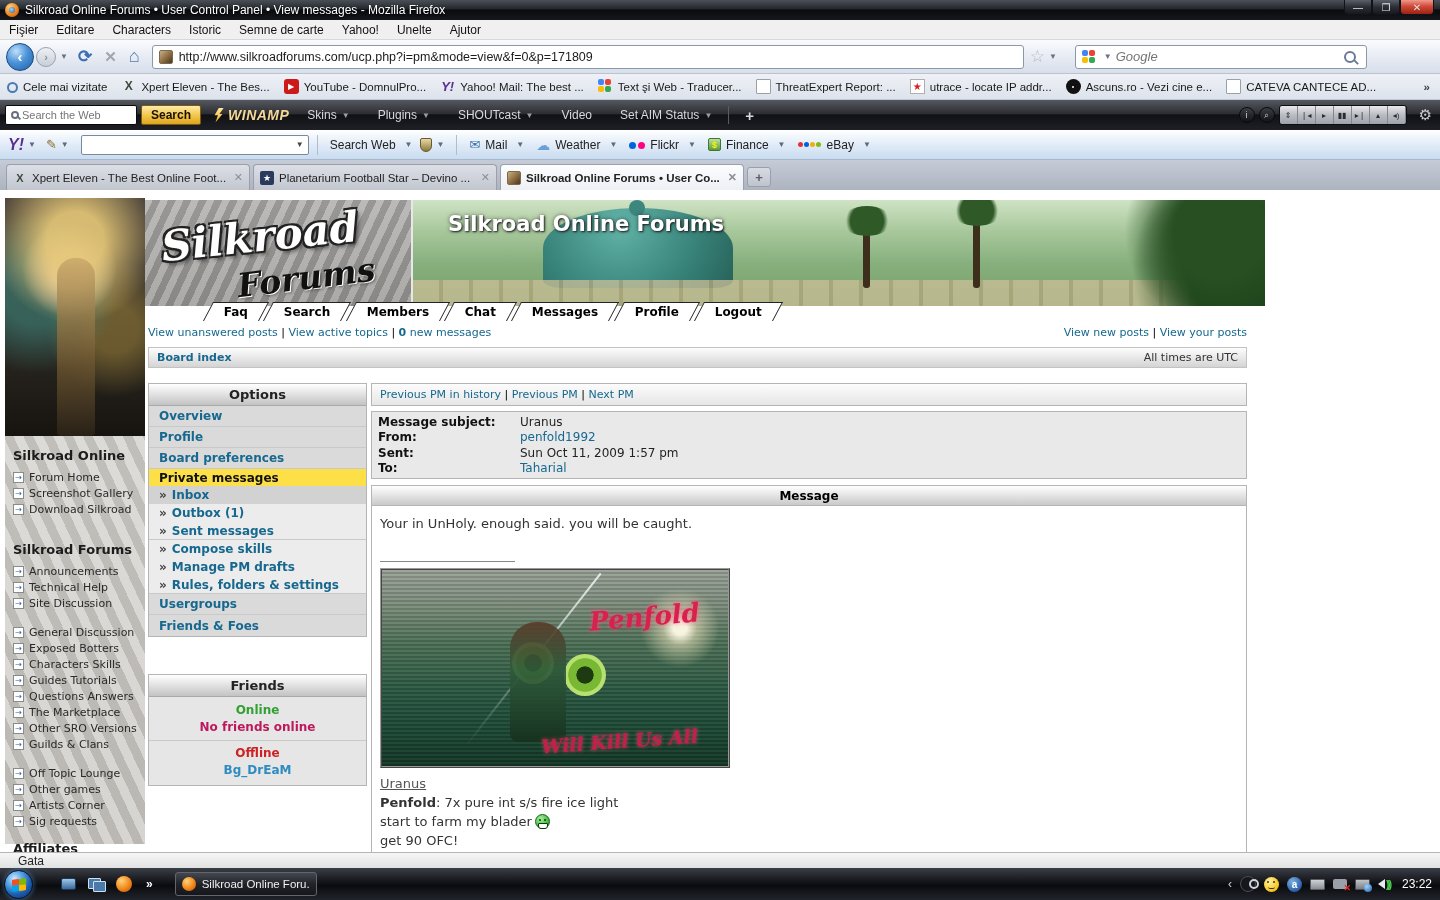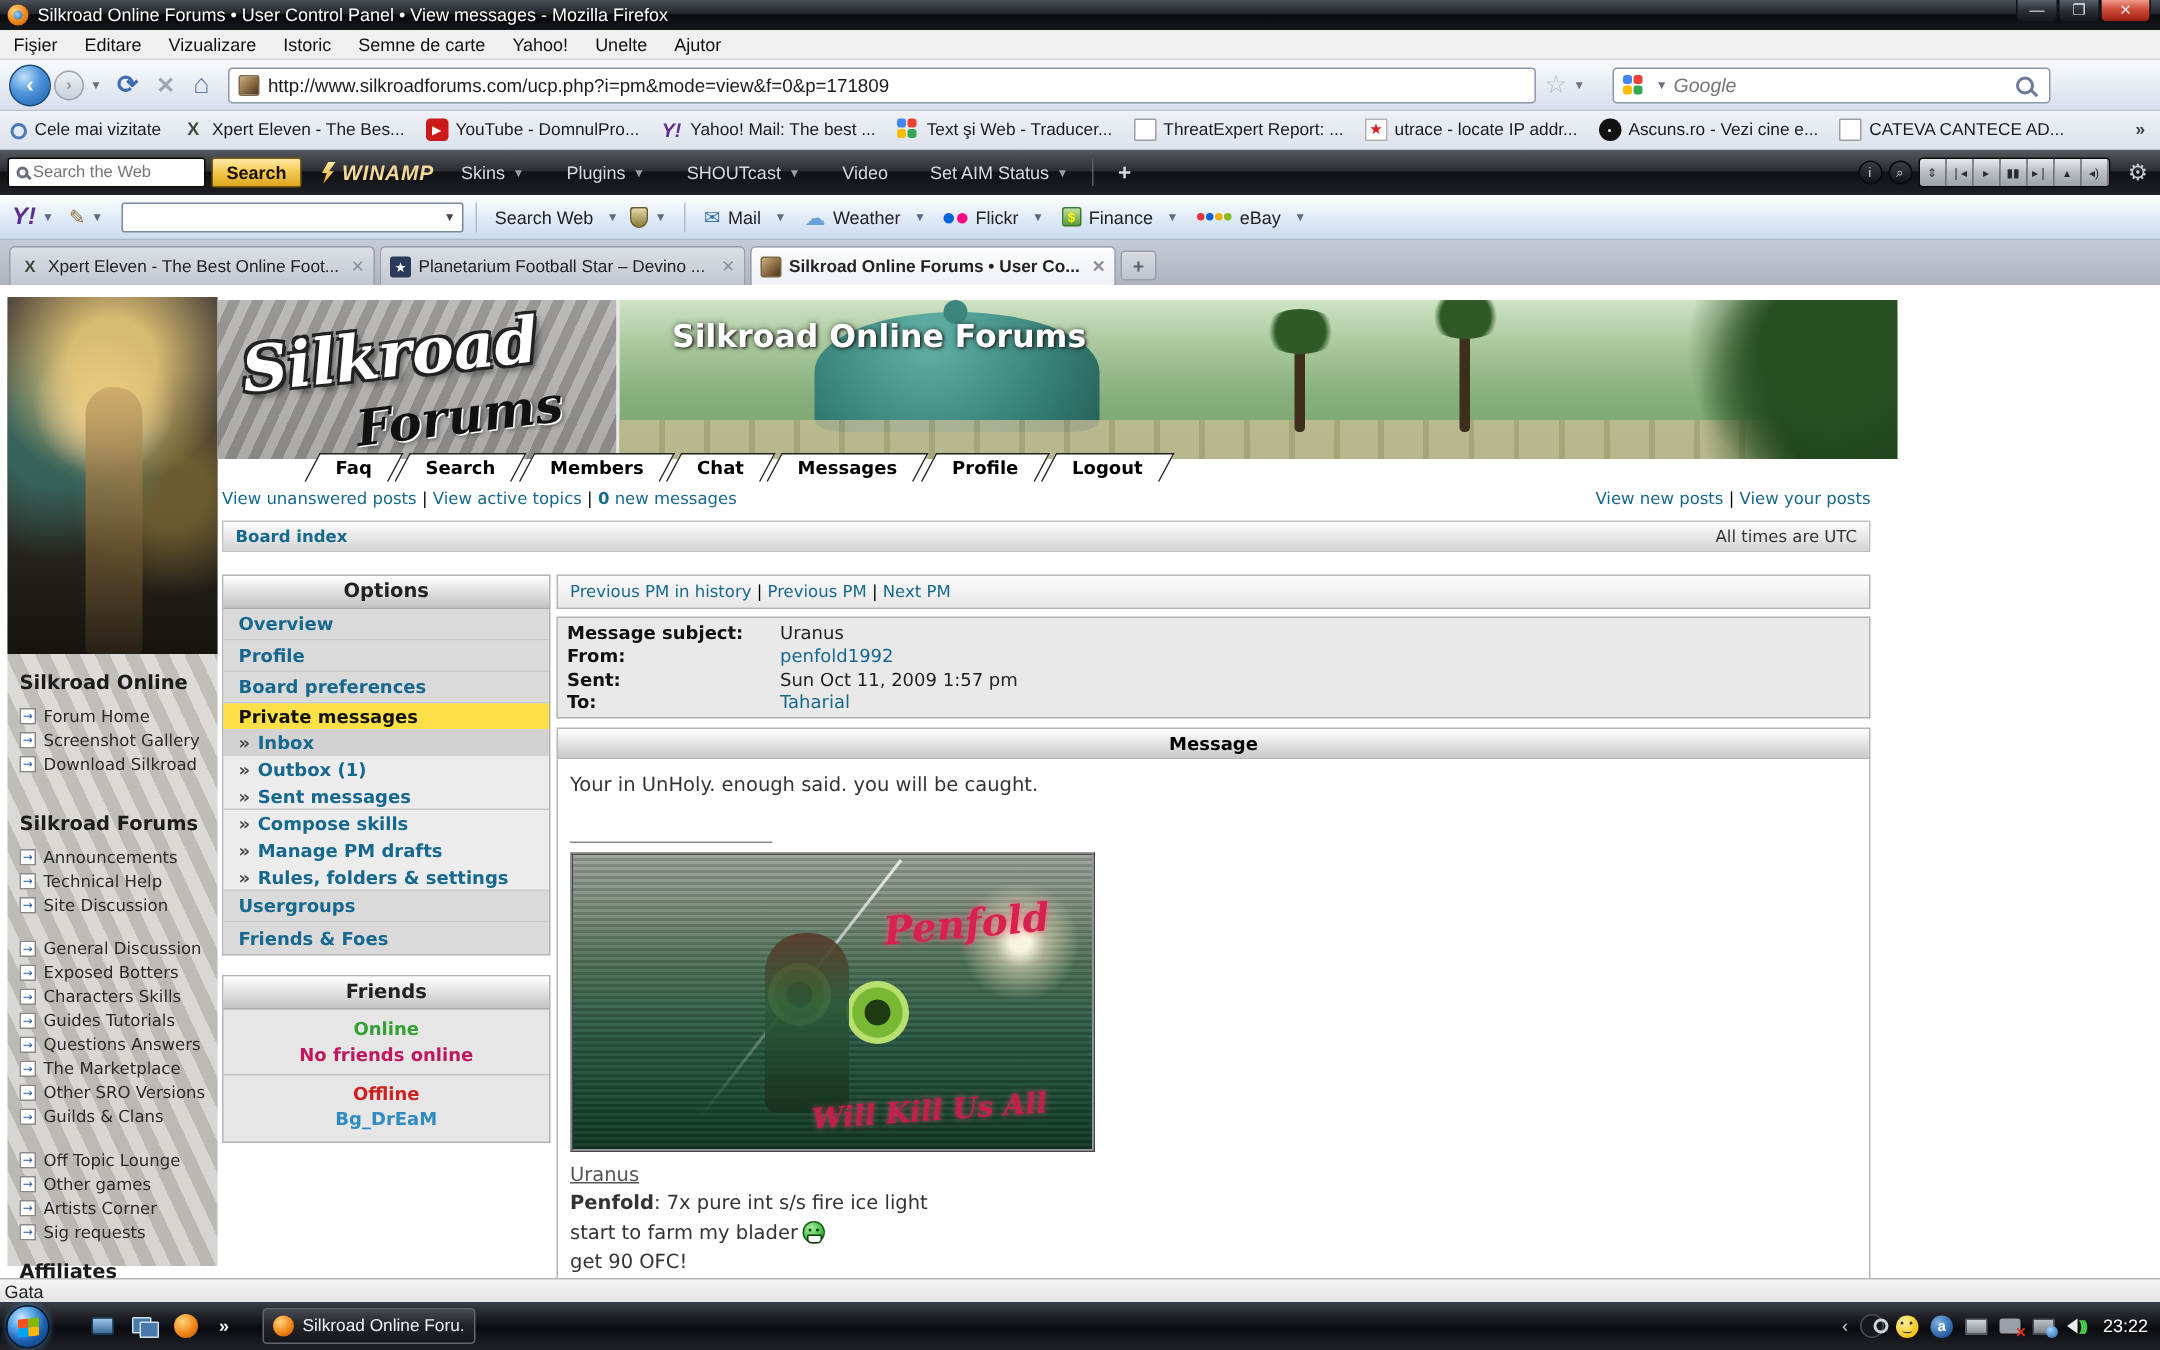--- a/index.html
+++ b/index.html
@@ -226,21 +226,21 @@
   .options { left:148px; top:193px; width:219px; }
   .opt-row { display:flex; align-items:center; padding:0 0 0 10px; border-bottom:1px solid #c9c9c9; }
   .opt-link { height:21px; background:#dadada; }
   .opt-section { height:17px; background:#fde047; font-weight:bold; color:#111; border-bottom:none; }
   .opt-sub { height:18px; background:#ececec; border-bottom:none; }
   .opt-sub.rule { border-bottom:1px solid #c9c9c9; }
   .opt-sub.active { background:#d2d2d2; }
   .opt-sub .pfx { color:#444; margin-right:5px; font-weight:bold; }
 
   
-  .friends { left:148px; top:460px; width:219px; text-align:center; }
+  .friends { left:148px; top:484px; width:219px; text-align:center; }
   .fr-body { padding:6px 0 8px; }
   .fr-online { color:#33a033; font-weight:bold; }
   .fr-none { color:#be185d; font-weight:bold; padding:3px 0 6px; border-bottom:1px solid #c9c9c9; }
   .fr-offline { color:#cc2222; font-weight:bold; padding-top:5px; }
   .fr-name { color:#2e8cc0; font-weight:bold; padding-top:3px; }
 
   
   .pm-col { position:absolute; left:371px; top:193px; width:876px; }
   .pm-nav { height:23px; border:1px solid #b5b5b5; background:linear-gradient(180deg,#fcfcfc,#e6e6e6);
     display:flex; align-items:center; padding-left:8px; font-size:11px; margin-bottom:5px; }
@@ -274,21 +274,21 @@
   .grin { display:inline-block; width:15px; height:15px; border-radius:50%; vertical-align:-3px; margin-left:3px;
     background:radial-gradient(circle at 35% 30%, #a8f0a0, #3cb83c 65%, #1c7a1c); border:1px solid #166016; position:relative; }
   .grin::before { content:""; position:absolute; left:3px; top:4px; width:2px; height:2px; background:#0a3a0a; border-radius:50%;
     box-shadow:5px 0 0 #0a3a0a; }
   .grin::after { content:""; position:absolute; left:2.5px; top:8px; width:8px; height:3.5px; background:#fff;
     border:1px solid #0a3a0a; border-radius:1px 1px 3px 3px; }
 
   
   .statusbar { position:absolute; left:0; top:852px; width:1440px; height:16px;
     background:linear-gradient(180deg,#f6f6f6,#e2e2e2); border-top:1px solid #b5b5b5;
-    display:flex; align-items:center; font-size:12px; color:#222; padding-left:3px; }
+    display:flex; align-items:center; font-size:12px; color:#222; padding-left:18px; }
 
   
   .taskbar { position:absolute; left:0; top:868px; width:1440px; height:32px;
     background:linear-gradient(180deg,#3a3e46 0%,#17181d 40%,#0a0b0e 55%,#22242b 100%);
     display:flex; align-items:center; color:#fff; }
   .orb { width:29px; height:29px; border-radius:50%; margin-left:4px; position:relative; flex:0 0 auto;
     background:radial-gradient(circle at 35% 28%, #cfe8ff 0%, #5aa7e8 30%, #1c5fb0 60%, #0a2f66 100%);
     border:1px solid #0a1a30; box-shadow:0 0 5px rgba(90,167,232,0.6); }
   .orb .flag { position:absolute; left:7px; top:8px; width:14px; height:12px; display:grid;
     grid-template-columns:7px 7px; transform:skewY(-6deg); }
@@ -342,21 +342,21 @@
     <div class="win-controls">
       <div class="win-btn">—</div>
       <div class="win-btn">❐</div>
       <div class="win-btn close">✕</div>
     </div>
   </div>
 
   <div class="menubar">
     <span class="menu-item">Fişier</span>
     <span class="menu-item">Editare</span>
-    <span class="menu-item">Vizualizare</span>
+    <span class="menu-item">Characters</span>
     <span class="menu-item">Istoric</span>
     <span class="menu-item">Semne de carte</span>
     <span class="menu-item">Yahoo!</span>
     <span class="menu-item">Unelte</span>
     <span class="menu-item">Ajutor</span>
   </div>
 
   <div class="navbar">
     <div class="nav-back">‹</div>
     <div class="nav-fwd">›</div>

